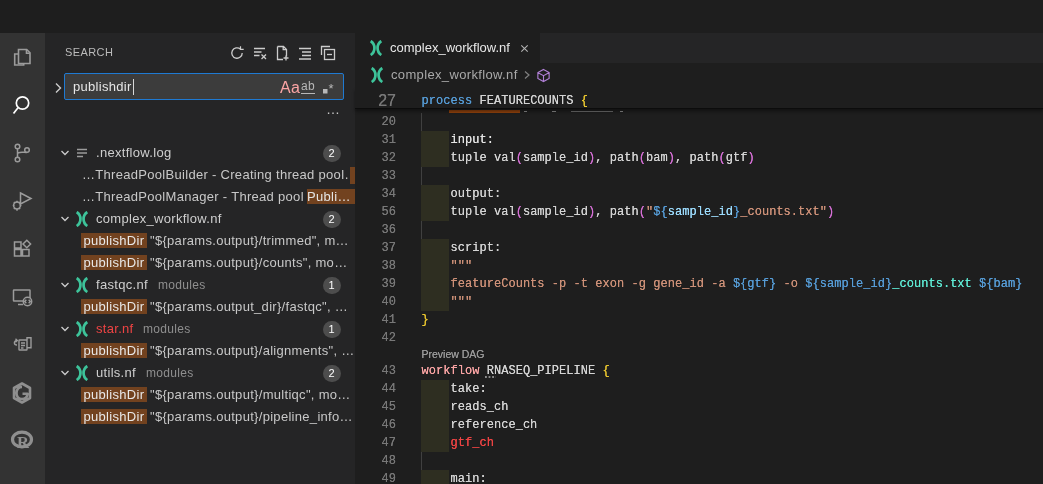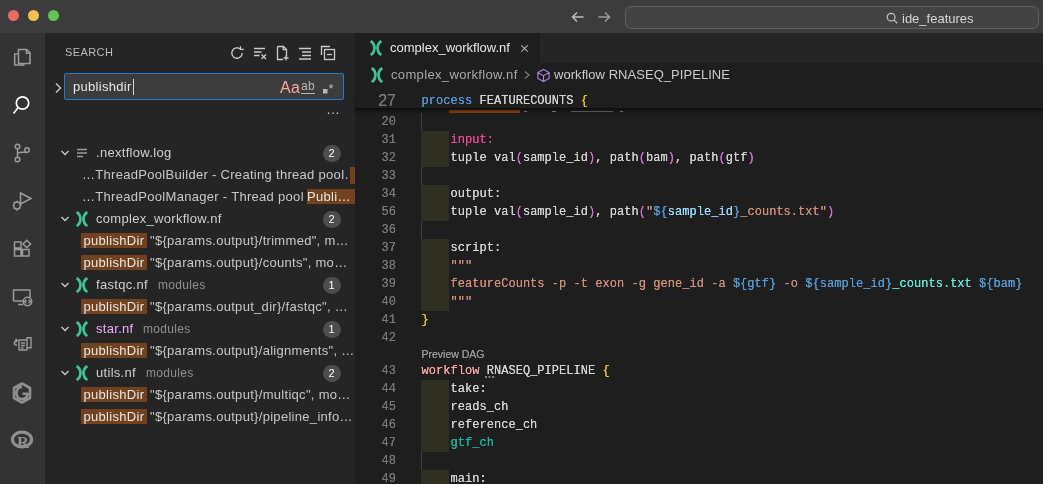--- a/index.html
+++ b/index.html
@@ -24,38 +24,20 @@
   font-family:"Liberation Sans",sans-serif; font-size:10.5px; letter-spacing:0; }
 #sticky { text-shadow:0 0 0.3px currentColor; position:absolute; left:0; top:53.5px; width:688px; height:22px; background:#1e1e1e;
   border-bottom:1.5px solid #0c0c0c; box-shadow:0 2.5px 3px rgba(0,0,0,0.4); }
 .trow { position:absolute; left:0; width:310px; height:22px; white-space:nowrap; overflow:hidden; }
 .badge { position:absolute; left:278px; top:2.5px; width:17.5px; height:17.5px; border-radius:50%;
   background:#4d4d4d; color:#ffffff; font-size:11px; text-align:center; line-height:17.5px; }
 </style></head>
 <body>
 <div id="app">
 
-<div id="title">
-  <div class="tl" style="left:8px;background:#ec6a5e"></div>
-  <div class="tl" style="left:28px;background:#f4bf4f"></div>
-  <div class="tl" style="left:48px;background:#61c554"></div>
-  <svg style="position:absolute;left:570px;top:9px" width="16" height="16" viewBox="0 0 16 16" fill="none" stroke="#bdbdbd" stroke-width="1.5">
-        <path d="M13.5 8 h-10 M7 3.5 L2.5 8 L7 12.5"></path>
-      </svg>
-  <svg style="position:absolute;left:596px;top:9px" width="16" height="16" viewBox="0 0 16 16" fill="none" stroke="#9a9a9a" stroke-width="1.5">
-        <path d="M2.5 8 h10 M9 3.5 L13.5 8 L9 12.5"></path>
-      </svg>
-  <div style="position:absolute;left:625px;top:6px;width:414px;height:23px;background:#434343;border:1px solid #5f5f5f;border-radius:6px">
-    <svg style="position:absolute;left:259px;top:4px" width="14" height="14" viewBox="0 0 16 16" fill="none" stroke="#c3c3c3" stroke-width="1.4">
-          <circle cx="7" cy="7" r="4.4"></circle>
-          <path d="M10.4 10.4 L14 14"></path>
-        </svg>
-    <span style="position:absolute;left:276px;top:3.5px;color:#d6d6d6;font-size:13px">ide_features</span>
-  </div>
-</div>
 
 <div id="acts">
       <div style="position:absolute;left:10px;top:12px;width:24px;height:24px"><svg width="24" height="24" viewBox="0 0 24 24" fill="none" stroke="#9b9b9b" stroke-width="1.6">
           <path d="M8.5 4.5 h8.2 l3.3 3.3 v10.7 h-11.5 z"></path>
           <path d="M16.5 4.7 v3.5 h3.4"></path>
           <path d="M8.5 9 h-3.8 v11 h9 v-1.5"></path>
         </svg></div>
 <div style="position:absolute;left:10px;top:60px;width:24px;height:24px"><svg width="24" height="24" viewBox="0 0 24 24" fill="none" stroke="#ffffff" stroke-width="1.7">
           <circle cx="12.5" cy="10" r="6.2"></circle>
           <path d="M8 14.8 L3.5 20.5"></path>
@@ -190,21 +172,21 @@
         <span style="position:absolute;left:105px;top:3px;color:#c8c8c8;width:240px;overflow:hidden;white-space:nowrap">"${params.output_dir}/fastqc", …</span>
       </div>
 <div class="trow" style="top:285px">
         <div style="position:absolute;left:14px;top:5px"><svg width="12" height="12" viewBox="0 0 12 12" fill="none" stroke="#cccccc" stroke-width="1.3">
             <path d="M2.5 4 L6 7.5 L9.5 4"></path>
           </svg></div>
         <div style="position:absolute;left:29px;top:3px"><svg width="16" height="16" viewBox="0 0 16 16" fill="none">
             <path d="M2.7 1 A 8.4 8.4 0 0 1 2.7 15" stroke="#3dc39a" stroke-width="2.7"></path>
             <path d="M13.3 1 A 8.4 8.4 0 0 0 13.3 15" stroke="#3dc39a" stroke-width="2.7"></path>
           </svg></div>
-        <span style="position:absolute;left:51px;top:3px;color:#f0abfc">star.nf</span>
+        <span style="position:absolute;left:51px;top:3px;color:#ef4444">star.nf</span>
         <span style="position:absolute;left:98px;top:4px;color:#8f8f8f;font-size:12px">modules</span>
         <div class="badge">1</div>
       </div>
 <div class="trow" style="top:307px">
         <span style="position:absolute;left:36px;top:2.5px;background:#72421f;padding:0 2.5px;color:#e8e8e8">publishDir</span>
         <span style="position:absolute;left:105px;top:3px;color:#c8c8c8;width:240px;overflow:hidden;white-space:nowrap">"${params.output}/alignments", …</span>
       </div>
 <div class="trow" style="top:329px">
         <div style="position:absolute;left:14px;top:5px"><svg width="12" height="12" viewBox="0 0 12 12" fill="none" stroke="#cccccc" stroke-width="1.3">
             <path d="M2.5 4 L6 7.5 L9.5 4"></path>
@@ -245,28 +227,27 @@
             <path d="M2.7 1 A 8.4 8.4 0 0 1 2.7 15" stroke="#3dc39a" stroke-width="2.7"></path>
             <path d="M13.3 1 A 8.4 8.4 0 0 0 13.3 15" stroke="#3dc39a" stroke-width="2.7"></path>
           </svg></div>
     <span style="position:absolute;left:36px;top:4px;letter-spacing:0.35px">complex_workflow.nf</span>
     <svg style="position:absolute;left:166px;top:6px" width="12" height="12" viewBox="0 0 12 12" fill="none" stroke="#808080" stroke-width="1.2">
           <path d="M4 2.5 L8 6 L4 9.5"></path>
         </svg>
     <svg style="position:absolute;left:181px;top:4.5px" width="15" height="15" viewBox="0 0 16 16" fill="none" stroke="#b180d7" stroke-width="1.2">
           <path d="M8 1.5 L14 4.8 V11.2 L8 14.5 L2 11.2 V4.8 Z M2.2 5 L8 8.2 L13.8 5 M8 8.2 V14.3"></path>
         </svg>
-    <span style="position:absolute;left:199px;top:4px;color:#cccccc;letter-spacing:0.05px">workflow RNASEQ_PIPELINE</span>
   </div>
   <div id="code">
     <div class="guide" style="top:26.9px"></div>
 <div class="ln" style="top:26.9px">20</div>
 <div class="band" style="top:44.9px"></div>
 <div class="ln" style="top:44.9px">31</div>
-<div class="cl" style="top:44.9px"><span style="color:#ec4899">    input:</span></div>
+<div class="cl" style="top:44.9px"><span style="color:#e5e5e5">    input:</span></div>
 <div class="band" style="top:62.9px"></div>
 <div class="ln" style="top:62.9px">32</div>
 <div class="cl" style="top:62.9px"><span style="color:#d4d4d4">    tuple val</span><span style="color:#d670d6">(</span><span style="color:#d4d4d4">sample_id</span><span style="color:#d670d6">)</span><span style="color:#d4d4d4">, path</span><span style="color:#d670d6">(</span><span style="color:#d4d4d4">bam</span><span style="color:#d670d6">)</span><span style="color:#d4d4d4">, path</span><span style="color:#d670d6">(</span><span style="color:#d4d4d4">gtf</span><span style="color:#d670d6">)</span></div>
 <div class="guide" style="top:80.9px"></div>
 <div class="ln" style="top:80.9px">33</div>
 <div class="band" style="top:98.9px"></div>
 <div class="ln" style="top:98.9px">34</div>
 <div class="cl" style="top:98.9px"><span style="color:#d4d4d4">    output:</span></div>
 <div class="band" style="top:116.9px"></div>
 <div class="ln" style="top:116.9px">56</div>
@@ -294,21 +275,21 @@
 <div class="ln" style="top:293.4px">44</div>
 <div class="cl" style="top:293.4px"><span style="color:#d4d4d4">    take:</span></div>
 <div class="band" style="top:311.4px"></div>
 <div class="ln" style="top:311.4px">45</div>
 <div class="cl" style="top:311.4px"><span style="color:#d4d4d4">    reads_ch</span></div>
 <div class="band" style="top:329.4px"></div>
 <div class="ln" style="top:329.4px">46</div>
 <div class="cl" style="top:329.4px"><span style="color:#d4d4d4">    reference_ch</span></div>
 <div class="band" style="top:347.4px"></div>
 <div class="ln" style="top:347.4px">47</div>
-<div class="cl" style="top:347.4px"><span style="color:#14b8a6">    gtf_ch</span></div>
+<div class="cl" style="top:347.4px"><span style="color:#ef4444">    gtf_ch</span></div>
 <div class="guide" style="top:365.4px"></div>
 <div class="ln" style="top:365.4px">48</div>
 <div class="band" style="top:383.4px"></div>
 <div class="ln" style="top:383.4px">49</div>
 <div class="cl" style="top:383.4px"><span style="color:#d4d4d4">    main:</span></div>
 <div class="codelens" style="top:260.9px">Preview DAG</div>
 <div style="position:absolute;left:130.0px;top:289.9px;width:11px;height:2px;background-image:radial-gradient(circle at 1px 1px,#8a8a8a 0.9px,transparent 1px);background-size:3.6px 2px;background-repeat:repeat-x"></div>
     <div style="position:absolute;left:94.19999999999999px;top:23.5px;width:70.6px;height:3.2px;background:rgba(234,92,0,0.55)"></div>
     <div style="position:absolute;left:169px;top:24px;width:3px;height:1.6px;background:#888"></div>
     <div style="position:absolute;left:197px;top:24px;width:4px;height:1.6px;background:#888"></div>

